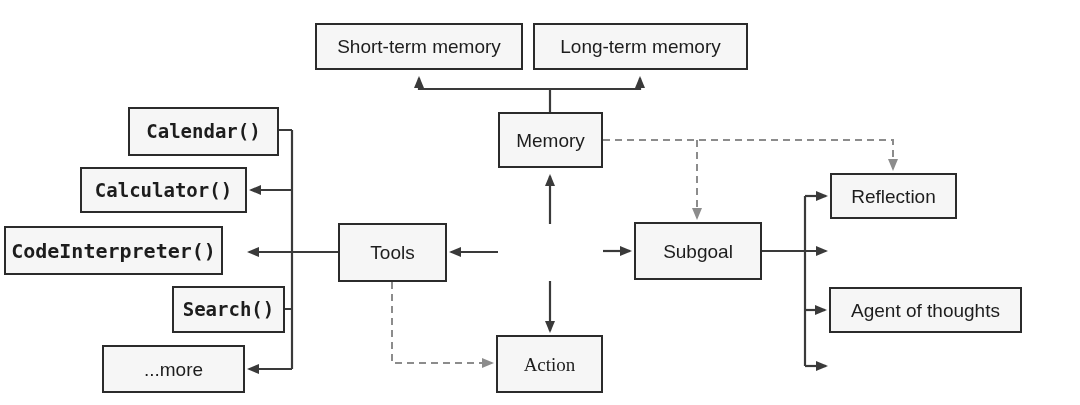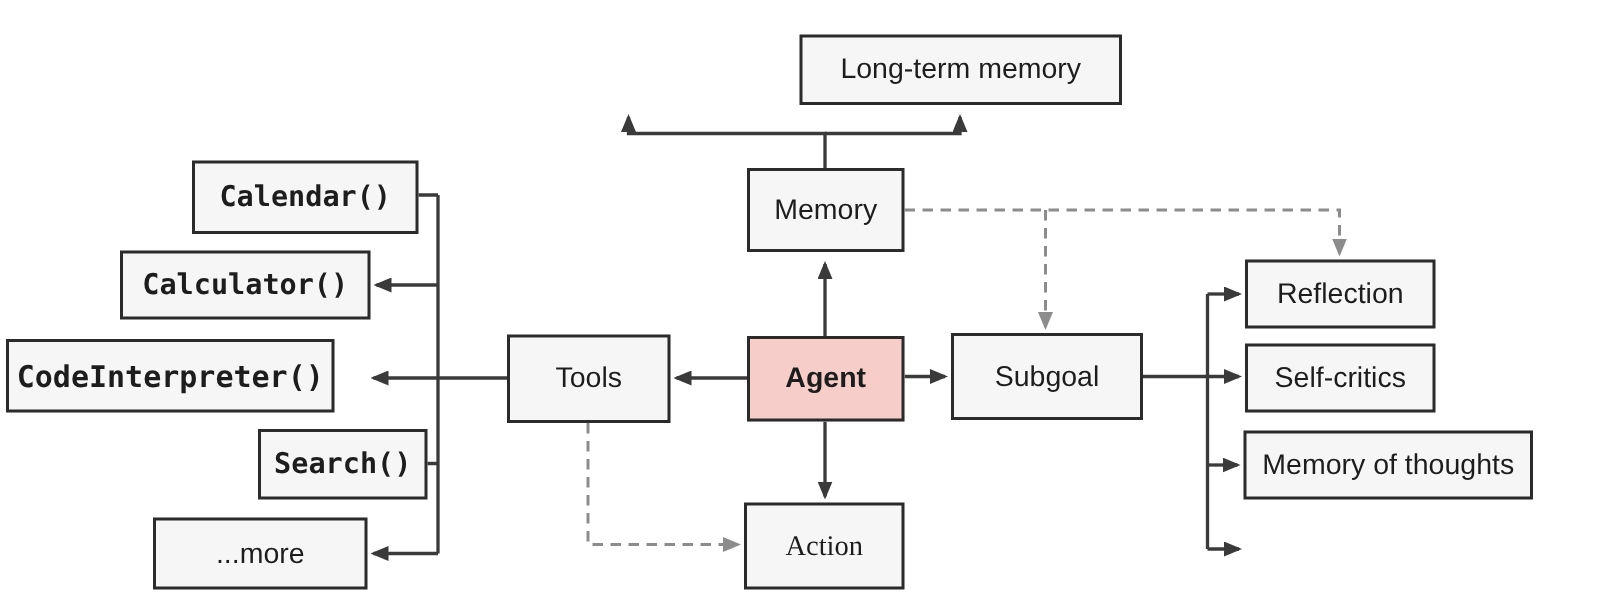--- a/index.html
+++ b/index.html
@@ -104,31 +104,30 @@
     <path class="solid" d="M762,251 H826" marker-end="url(#ah)"></path>
     <path class="solid" d="M805,196 H826" marker-end="url(#ah)"></path>
     <path class="solid" d="M805,310 H825" marker-end="url(#ah)"></path>
     <path class="solid" d="M805,366 H826" marker-end="url(#ah)"></path>
 
     <path class="dashed" d="M603,140 H893 V169" marker-end="url(#ahg)"></path>
     <path class="dashed" d="M697,140 V218" marker-end="url(#ahg)"></path>
     <path class="dashed" d="M392,282 V363 H492" marker-end="url(#ahg)"></path>
   </svg>
 
+  <div class="node n-short-term">Short-term memory</div>
   <div class="node n-long-term">Long-term memory</div>
 
   <div class="node n-memory">Memory</div>
-  <div class="node agent n-agent">Agent</div>
   <div class="node n-tools">Tools</div>
   <div class="node n-planning">Subgoal</div>
   <div class="node n-action">Action</div>
 
   <div class="node mono n-calendar">Calendar()</div>
   <div class="node mono n-calculator">Calculator()</div>
   <div class="node mono n-codeinterp">CodeInterpreter()</div>
   <div class="node mono n-search">Search()</div>
   <div class="node n-more">...more</div>
 
   <div class="node n-reflection">Reflection</div>
-  <div class="node n-selfcritics">Self-critics</div>
-  <div class="node n-chain">Memory of thoughts</div>
+  <div class="node n-chain">Agent of thoughts</div>
 
 </div>
 
 </body></html>

